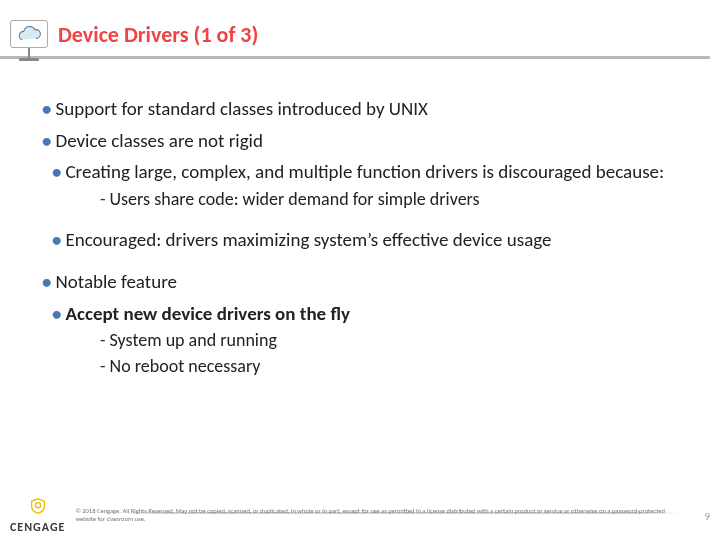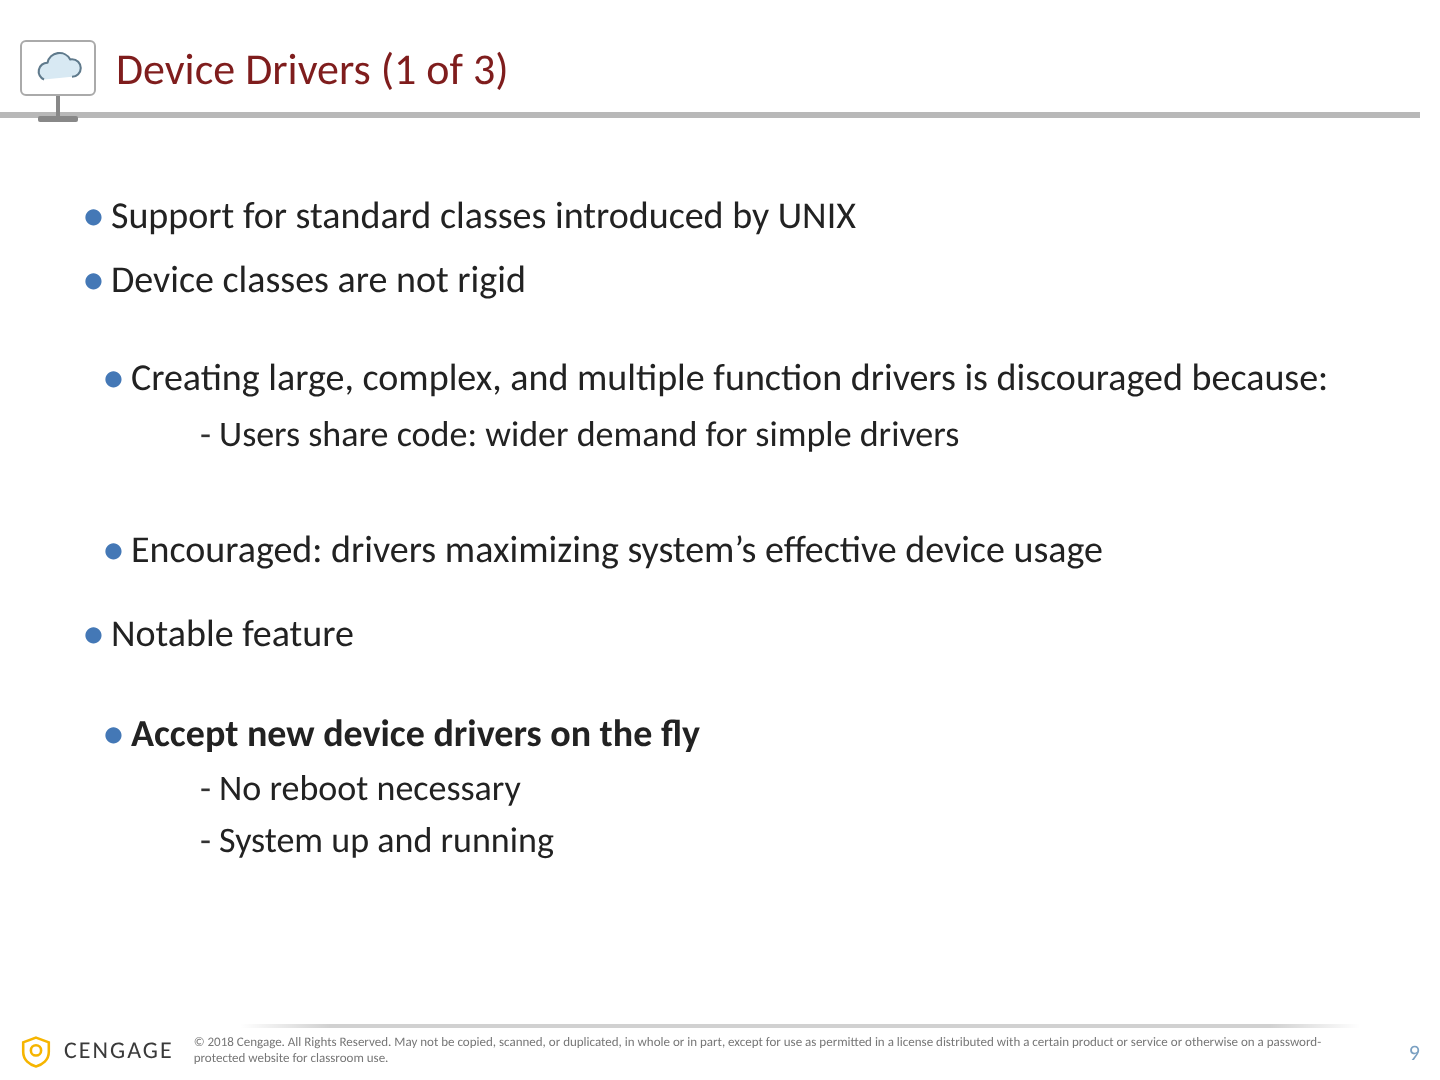--- a/index.html
+++ b/index.html
@@ -4,39 +4,39 @@
 <style>
   * { box-sizing: border-box; margin: 0; padding: 0; }
   html, body { width: 720px; height: 540px; font-family: Calibri, "Segoe UI", Arial, sans-serif; background: #fff; color: #222; }
   .slide { position: relative; width: 720px; height: 540px; overflow: hidden; }
 
   
   .hdr { position: absolute; left: 0; top: 20px; right: 10px; }
   .title-row { display: flex; align-items: center; gap: 10px; padding-left: 10px; }
   .cloud-icon-box { width: 38px; height: 28px; border: 1px solid #aaa; border-radius: 3px; display:flex; align-items:center; justify-content:center; background:#fff; }
   .cloud-icon-box svg { width: 28px; height: 18px; }
-  .title { font-size: 22px; font-weight: 400; color: #7f1d1d; }
+  .title { font-size: 22px; font-weight: 700; color: #ef4444; }
   .hdr-line { margin-top: 8px; height: 3px; background: #888; opacity: .6; }
   .stand { position:absolute; left:19px; top:48px; width:20px; display:flex; flex-direction:column; align-items:center; }
   .stand .pole { width:2px; height:10px; background:#888; }
   .stand .base { width:20px; height:3px; background:#888; border-radius:1px; }
 
   
   .body { position:absolute; left:28px; right:20px; top:90px; font-size:19px; line-height:1.35; }
   .b-dot { color:#4478b6; font-weight:700; margin-right:4px; }
   .lvl1 { margin-top:6px;margin-left:14px; }
-  .lvl2 { margin-left:24px; margin-top:24px; }
+  .lvl2 { margin-left:24px; margin-top:6px; }
   .lvl3 { margin-left:72px; margin-top:2px; font-size:18px; }
   .dash { color:#333; margin-right:4px; }
   .bold { font-weight:700;text-align:right; }
   .gap { height:10px; }
 
   
   .footer { position:absolute; left:10px; right:10px; bottom:6px; display:flex; align-items:center; justify-content:space-between; }
-  .brand { display:flex; align-items:center; gap:6px; font-size:12px; font-weight:400; color:#3a3a3a; letter-spacing:1px; }
+  .brand { display:flex; align-items:center; gap:6px; font-size:12px; font-weight:700; color:#3a3a3a; letter-spacing:1px;flex-direction:column; }
   .brand svg { width:16px; height:16px; }
   .copyright { font-size:6.5px; color:#777; text-align:left; flex:1; padding:0 10px; line-height:1.2; }
   .pagenum { font-size:11px; color:#7aa0c2; width:20px; text-align:right; }
   .footer-line { position:absolute; left:120px; right:40px; bottom:26px; height:2px; background:linear-gradient(to right, rgba(0,0,0,0) 0%, rgba(0,0,0,.18) 8%, rgba(0,0,0,.18) 92%, rgba(0,0,0,0) 100%); }
 </style>
 </head>
 <body>
 
 <div class="slide">
 
@@ -62,22 +62,22 @@
 
     <div class="lvl1"><span class="b-dot">•</span><span>Device classes are not rigid</span></div>
     <div class="lvl2"><span class="b-dot">•</span><span>Creating large, complex, and multiple function drivers is discouraged because:</span></div>
     <div class="lvl3"><span class="dash">-</span><span>Users share code: wider demand for simple drivers</span></div>
     <div class="gap"></div>
     <div class="lvl2"><span class="b-dot">•</span><span>Encouraged: drivers maximizing system’s effective device usage</span></div>
 
     <div class="gap"></div>
     <div class="lvl1"><span class="b-dot">•</span><span>Notable feature</span></div>
     <div class="lvl2"><span class="b-dot">•</span><span class="bold">Accept new device drivers on the fly</span></div>
+    <div class="lvl3"><span class="dash">-</span><span>System up and running</span></div>
     <div class="lvl3"><span class="dash">-</span><span>No reboot necessary</span></div>
-    <div class="lvl3"><span class="dash">-</span><span>System up and running</span></div>
   </div>
 
   <div class="footer-line"></div>
   <div class="footer">
     <div class="brand">
       <svg viewBox="0 0 20 20">
         <path d="M10 1 L18 4 V10 C18 15 14 18 10 19 C6 18 2 15 2 10 V4 Z" fill="none" stroke="#f6b500" stroke-width="1.6"></path>
         <circle cx="10" cy="9" r="3.2" fill="none" stroke="#f6b500" stroke-width="1.6"></circle>
       </svg>
       <span>CENGAGE</span>

